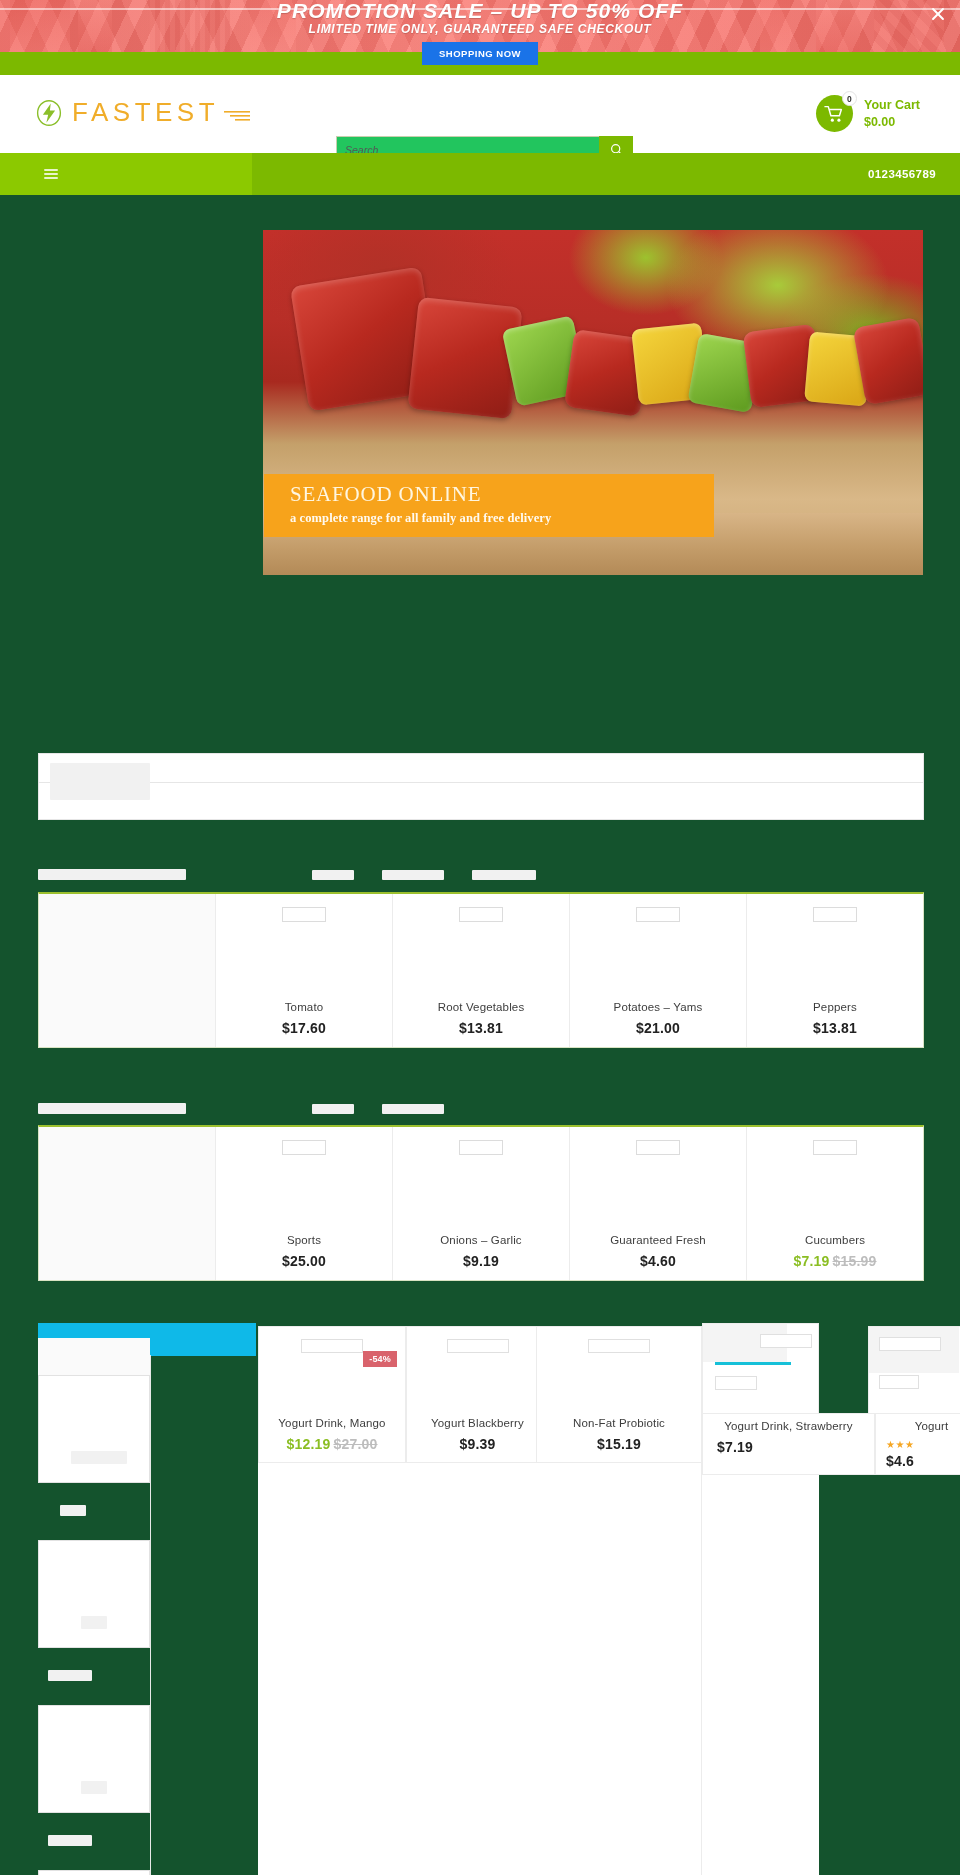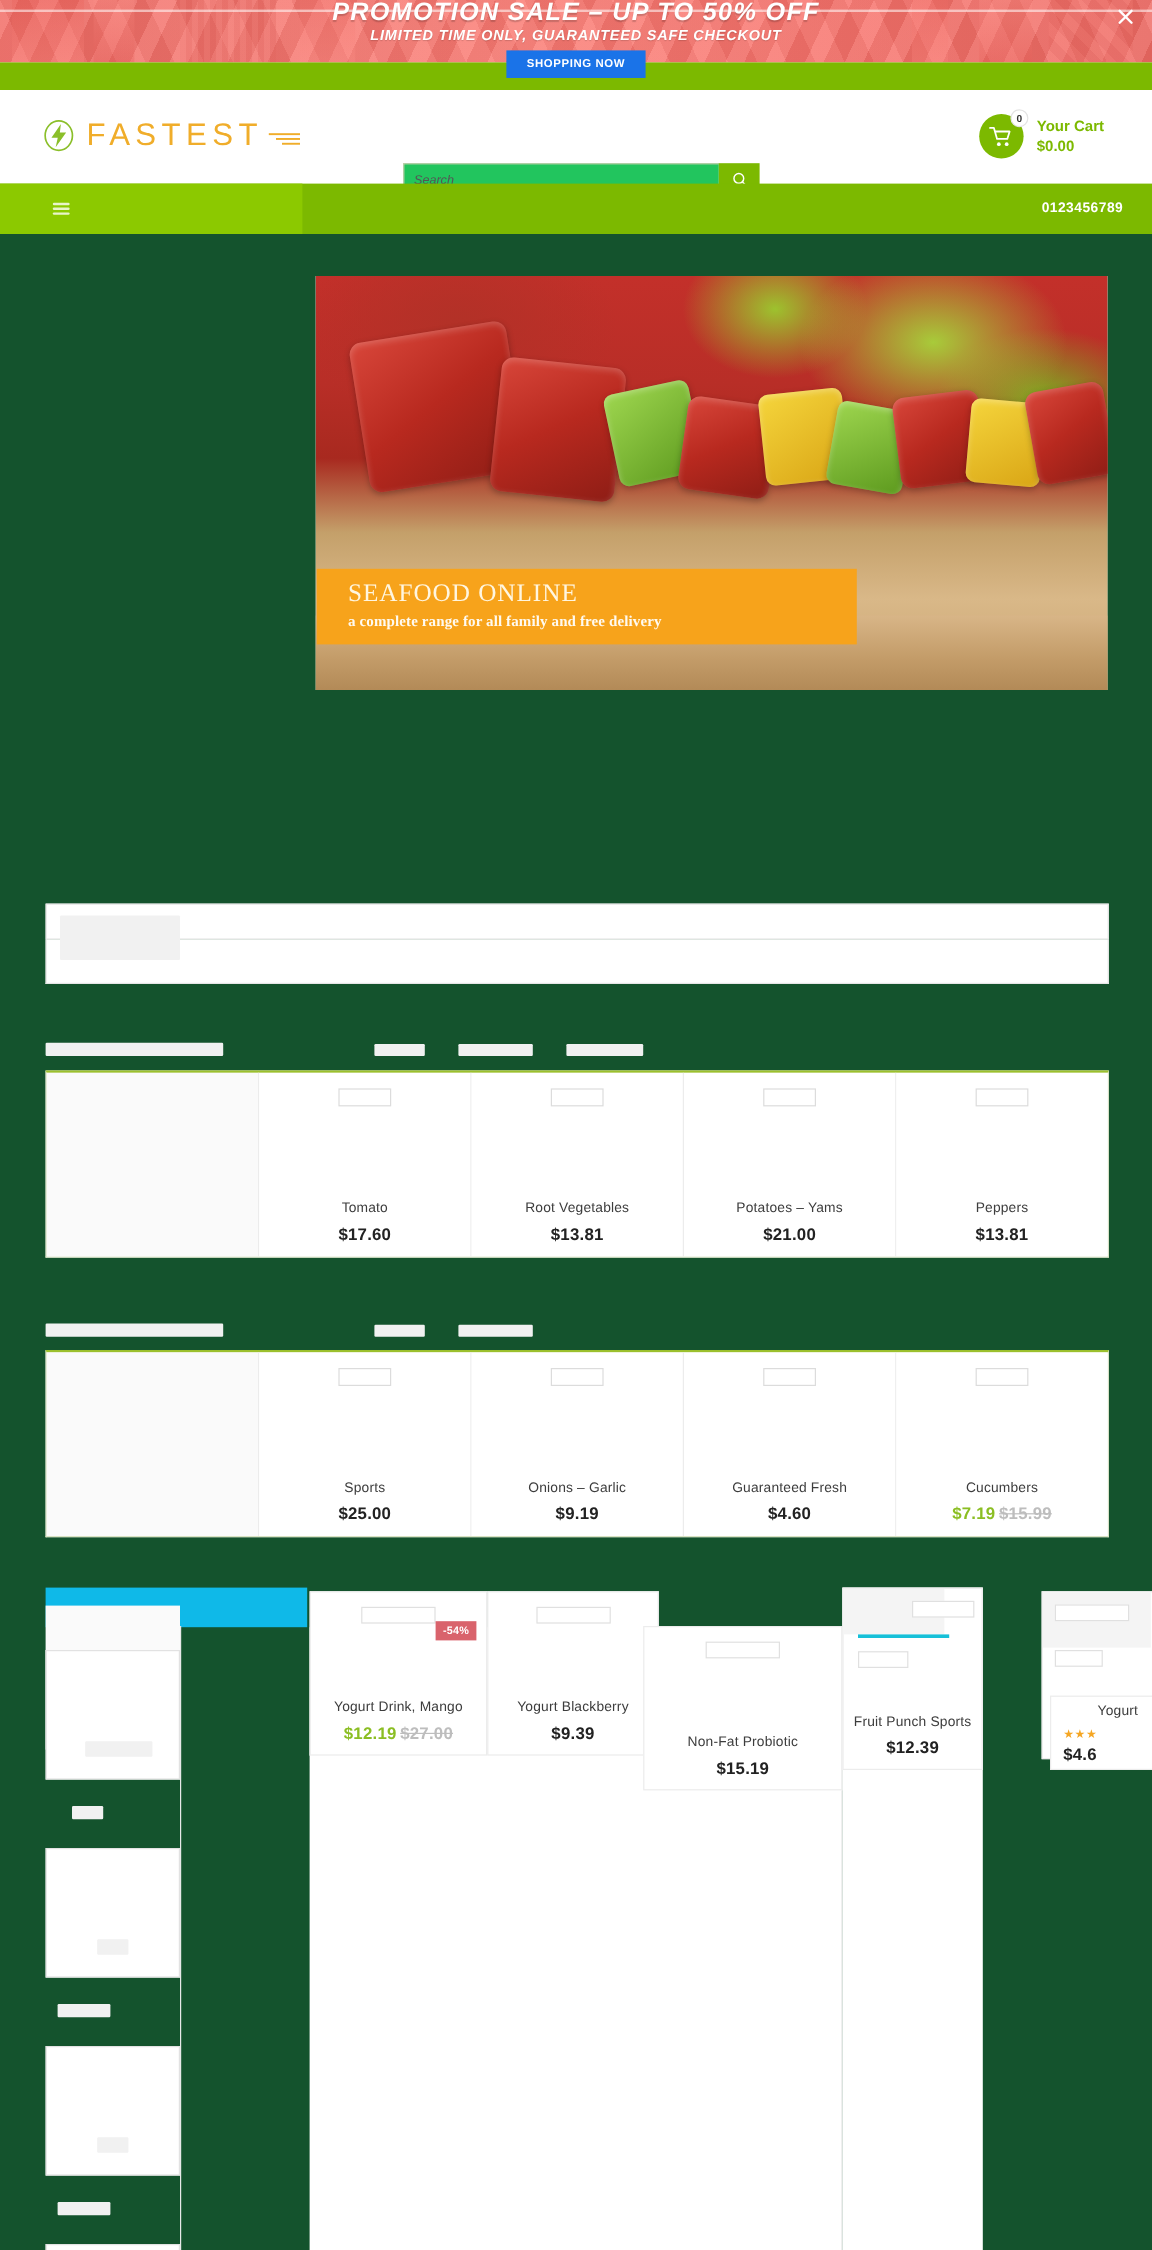--- a/index.html
+++ b/index.html
@@ -369,21 +369,21 @@
   .badge-off {
     position: absolute; right: 8px; top: 24px;
     background: #d9636c; color: #ffffff;
     font-size: 9px; font-weight: 700;
     padding: 3px 6px; letter-spacing: .2px;
   }
   .stars { color: #f5a623; font-size: 10px; letter-spacing: .5px; }
 
   .lc-1 { left: 258px; top: 11px; width: 148px; height: 137px; }
   .lc-2 { left: 406px; top: 11px; width: 143px; height: 137px; }
-  .lc-3 { left: 536px; top: 11px; width: 166px; height: 137px; margin-top: 29px; }
+  .lc-3 { left: 536px; top: 11px; width: 166px; height: 137px; }
   .lc-4 { left: 702px; top: 8px;  width: 117px; height: 152px; }
   .lc-5 { left: 868px; top: 11px; width: 120px; height: 140px; }
 
   .lc4-tealbar {
     position: absolute; left: 12px; top: 38px;
     width: 76px; height: 3px; background: #16c0d8;
   }
   .lc4-greysk {
     position: absolute; left: 0; top: 0;
     width: 84px; height: 38px; background: #f4f4f4;
@@ -666,20 +666,24 @@
     <div class="lcard lc-5">
       <div class="lc5-greysk"></div>
       <div class="img-ph2" style="left:10px;transform:none;top:10px;width:62px;"></div>
       <div class="img-ph2" style="left:10px;transform:none;top:48px;width:40px;"></div>
       <div class="lcard-body">
         <div class="pname">Fruit Punch Juice</div>
         <div class="pprice">$11.60</div>
       </div>
     </div>
 
+    <div class="overlap-card">
+      <div class="pname">Yogurt Drink, Strawberry</div>
+      <div class="pprice" style="text-align:left;padding-left:14px;">$7.19</div>
+    </div>
 
     <div class="overlap-card2">
       <div class="pname">Yogurt</div>
       <div class="stars" style="text-align:left;padding-left:10px;">★★★</div>
       <div class="pprice" style="text-align:left;padding-left:10px;margin-top:3px;">$4.6</div>
     </div>
 
   </div>
 </div>
 

